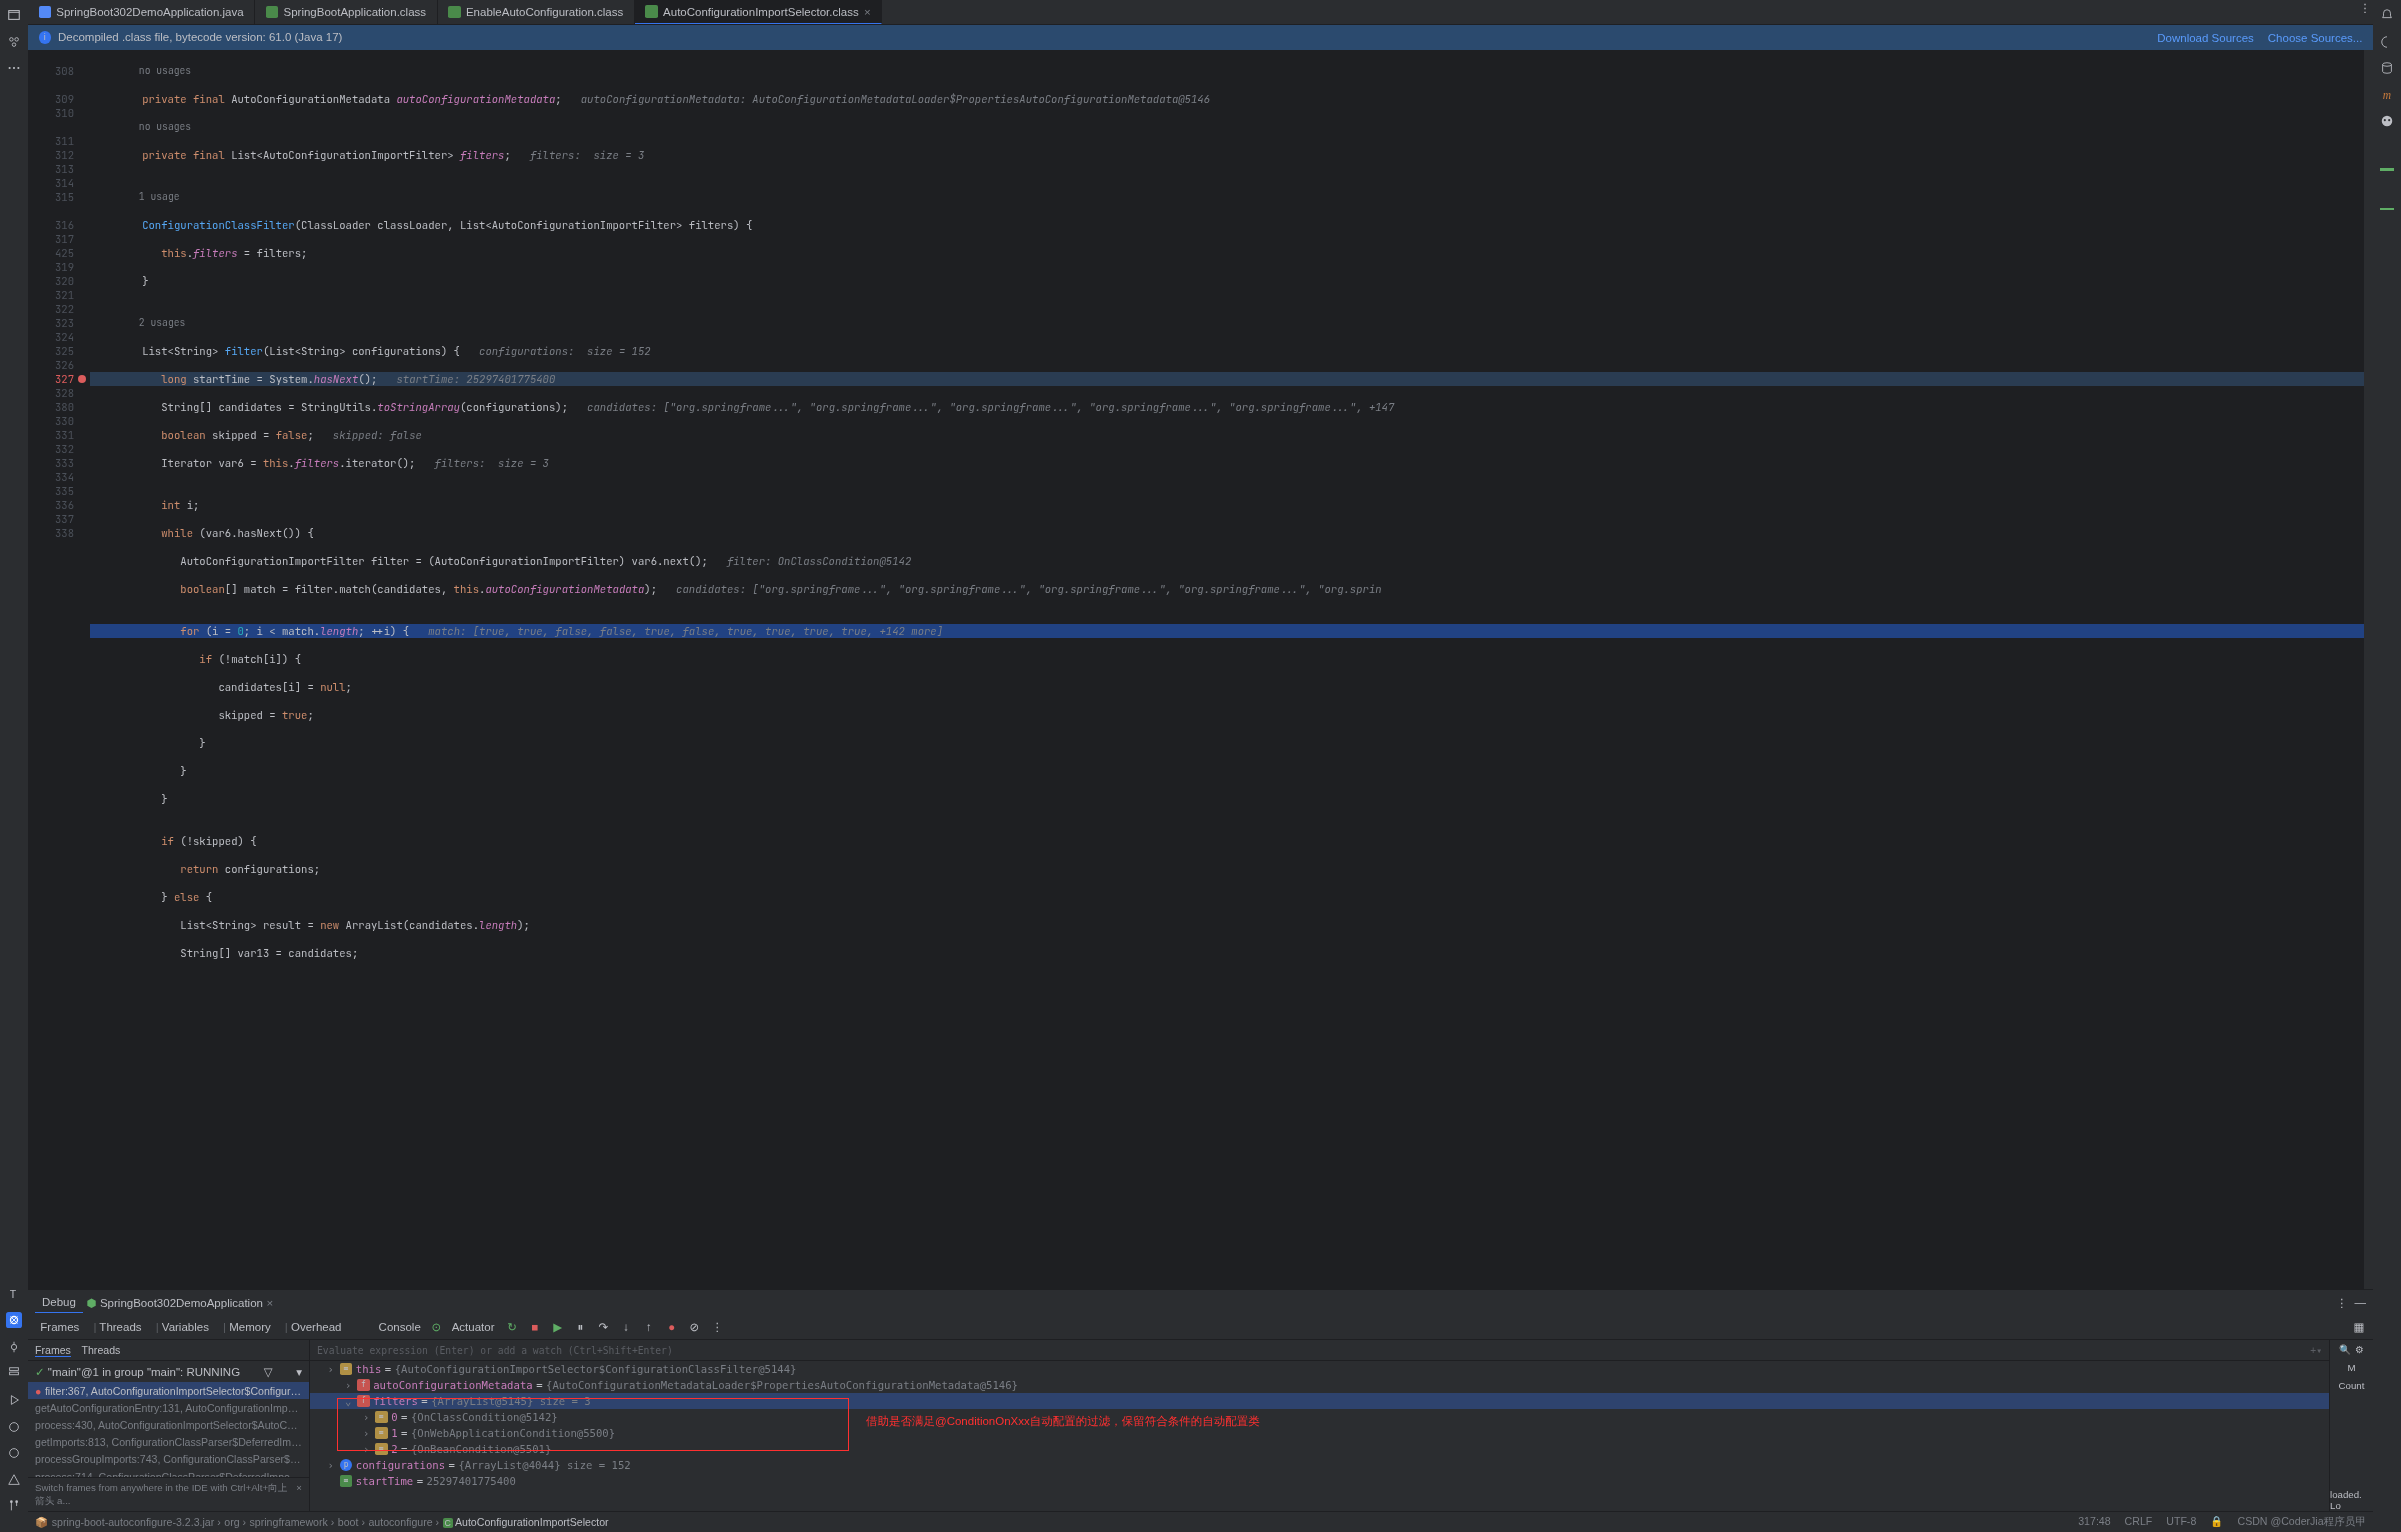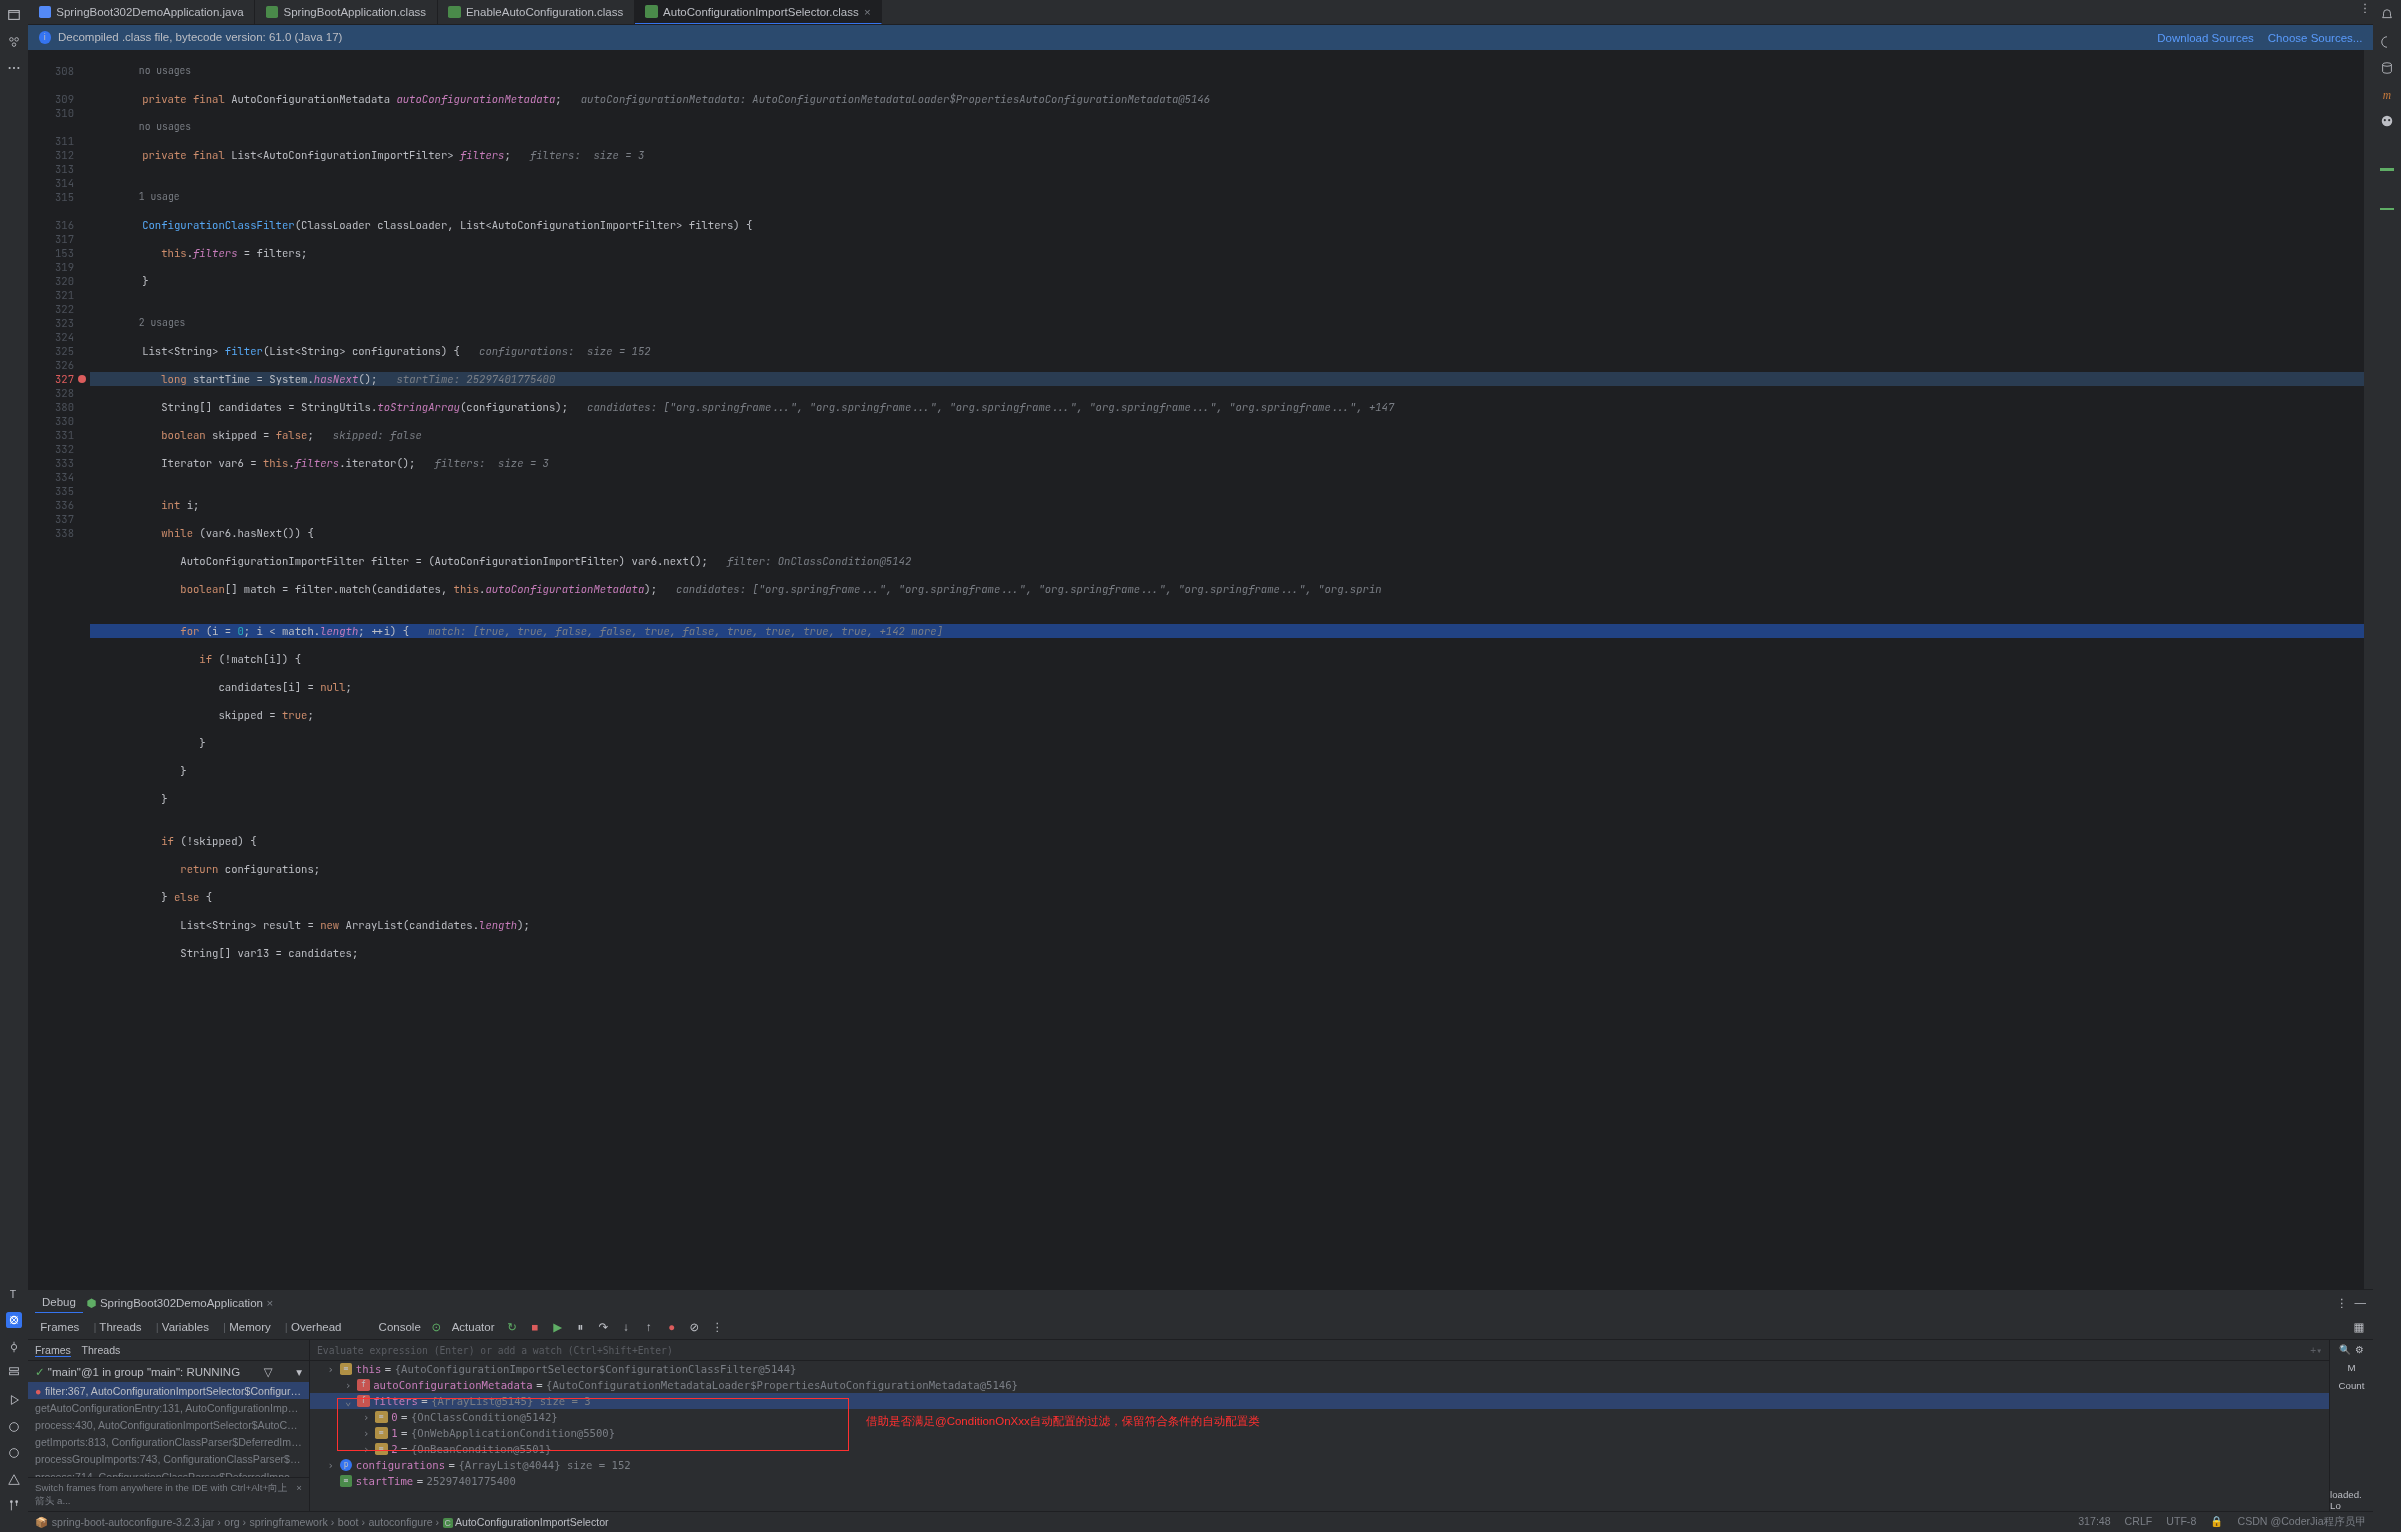--- a/index.html
+++ b/index.html
@@ -210,21 +210,21 @@
             <div>310</div>
             <div>&nbsp;</div>
             <div>311</div>
             <div>312</div>
             <div>313</div>
             <div>314</div>
             <div>315</div>
             <div>&nbsp;</div>
             <div>316</div>
             <div>317</div>
-            <div>153</div>
+            <div>425</div>
             <div>319</div>
             <div>320</div>
             <div>321</div>
             <div>322</div>
             <div>323</div>
             <div>324</div>
             <div>325</div>
             <div>326</div>
             <div class="bp">327</div>
             <div>328</div>

